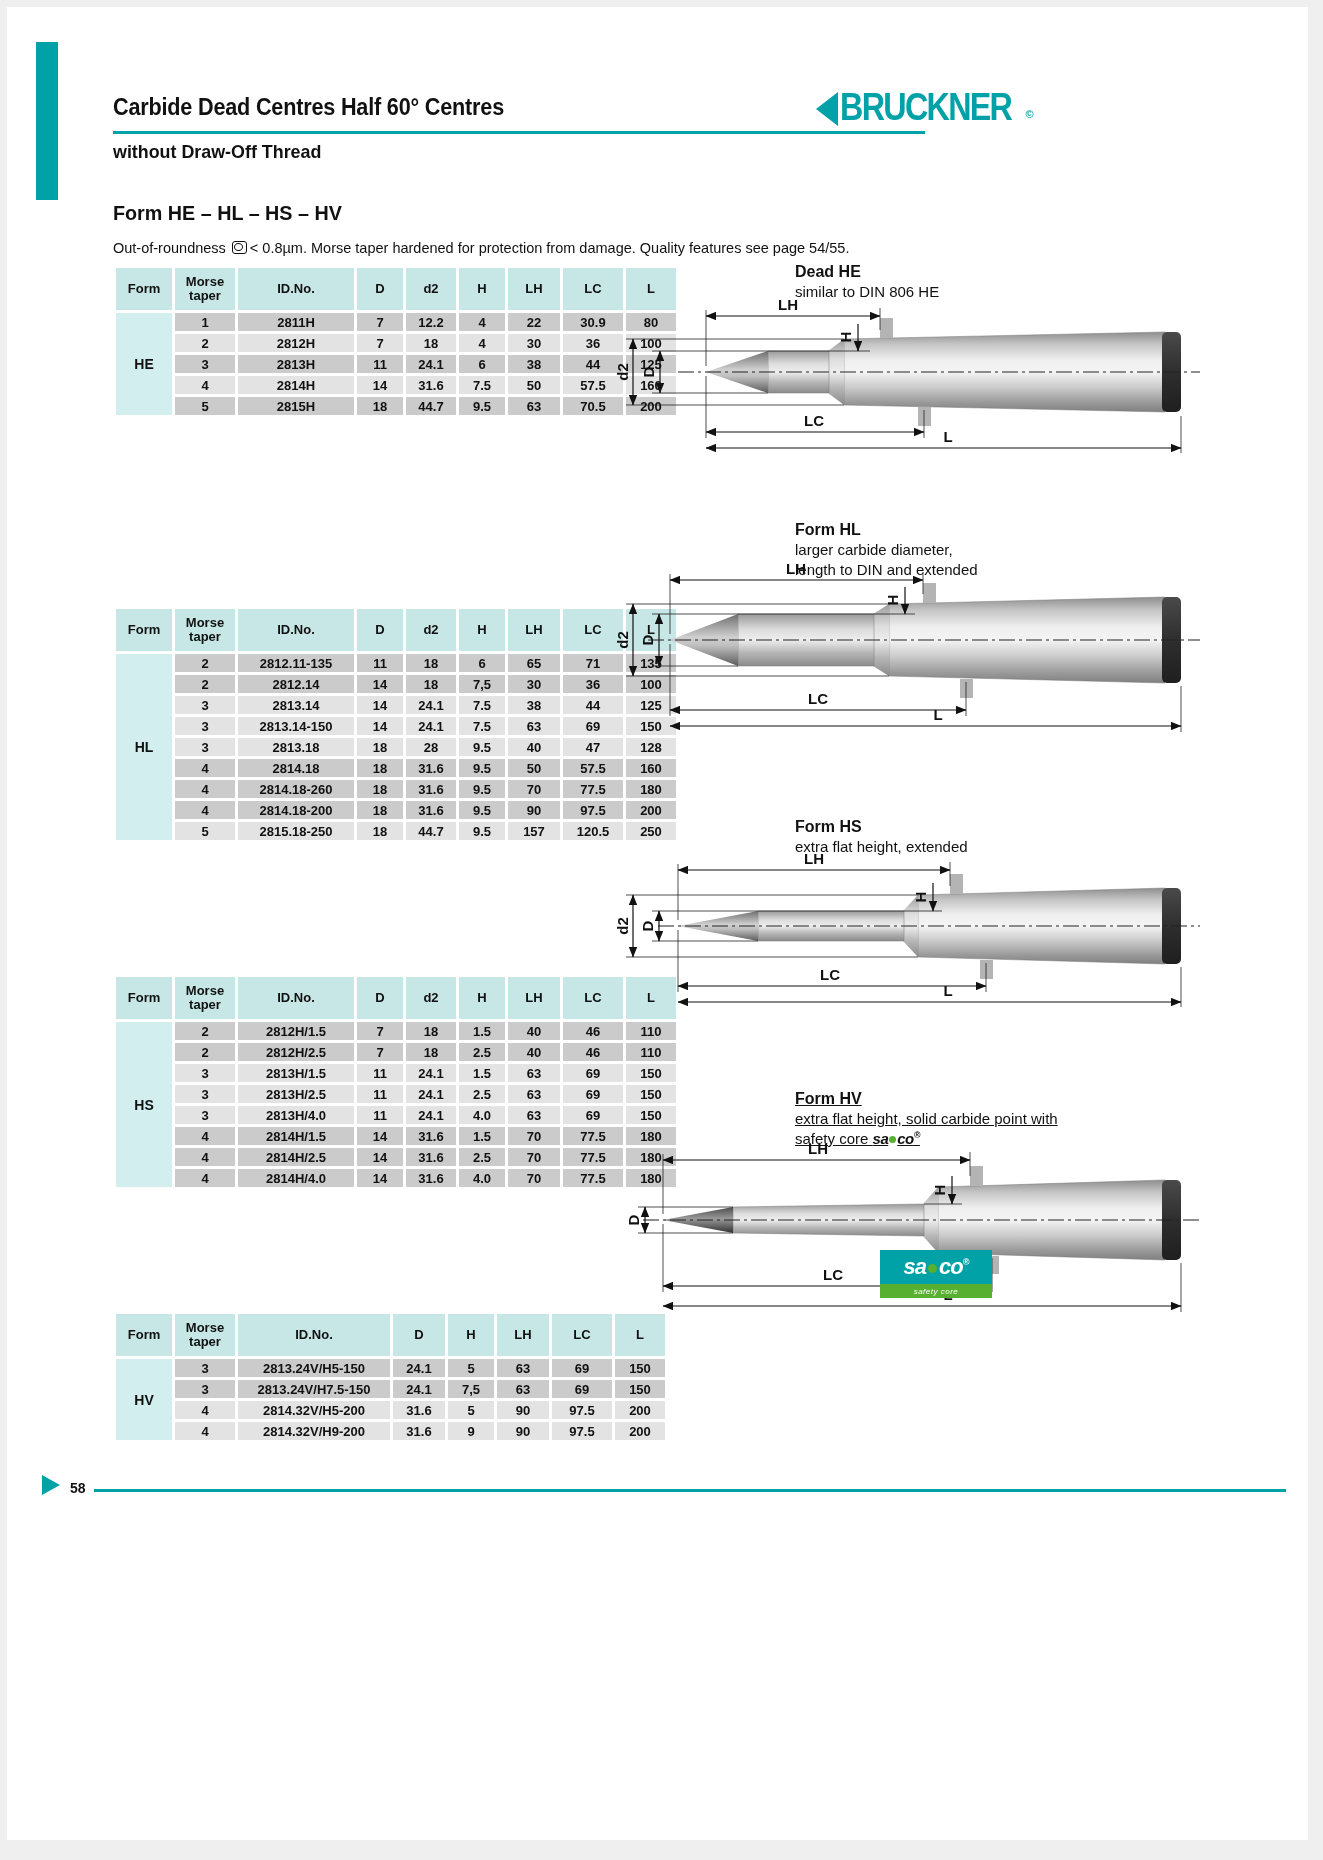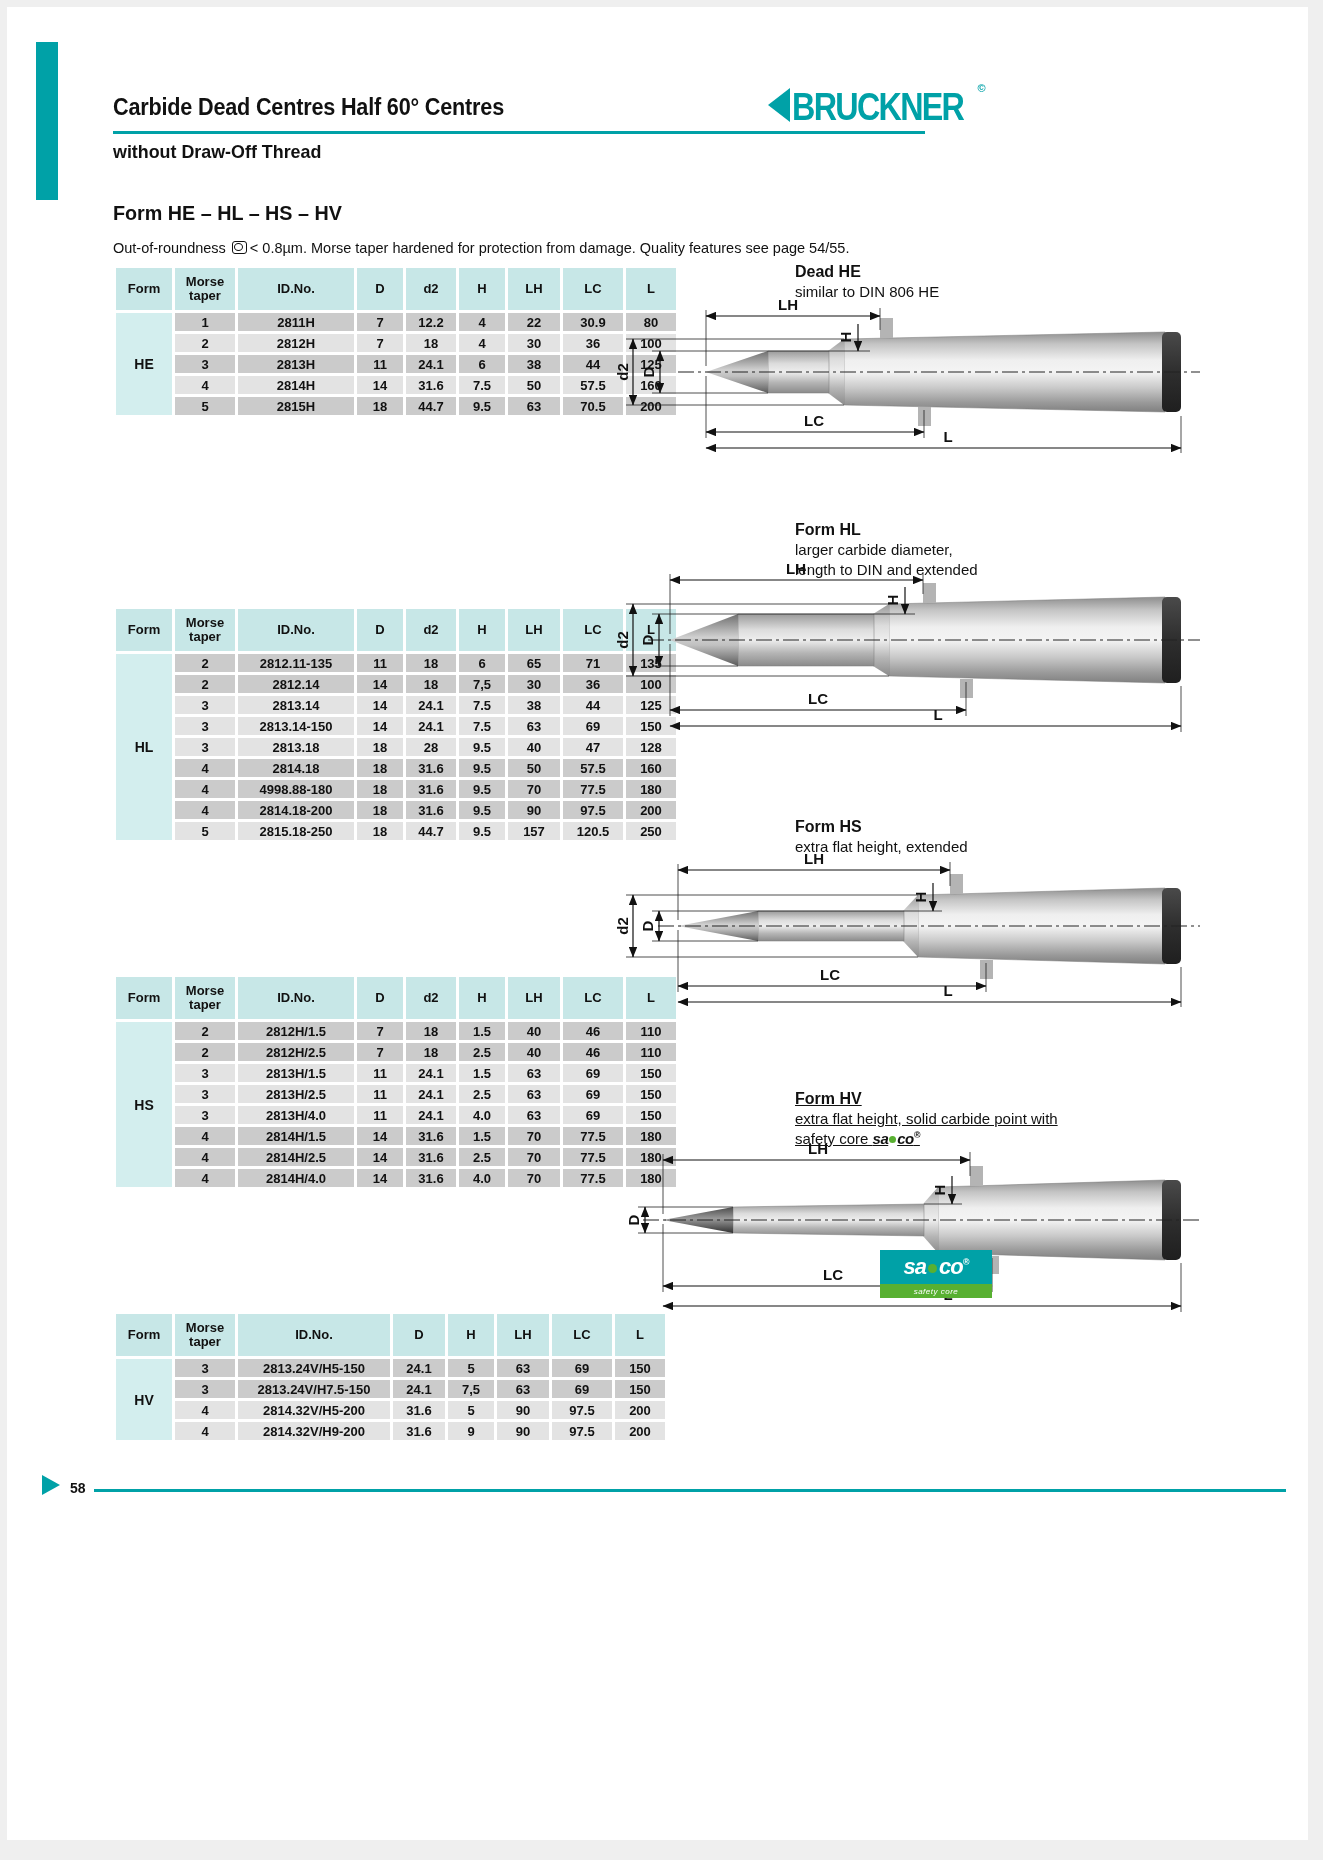--- a/index.html
+++ b/index.html
@@ -8,21 +8,21 @@
   .abs{position:absolute;}
   
   .edge{position:absolute;background:#efefef;}
   
   .teal-bar{position:absolute;left:36px;top:42px;width:22px;height:158px;background:#00a1a7;}
   
   .title{left:113px;top:94px;font-size:23px;font-weight:800;letter-spacing:-0.2px;
          transform:scaleX(.94);transform-origin:left;white-space:nowrap;}
   .title-rule{left:113px;top:131px;width:812px;height:3px;background:#00a1a7;}
   .subtitle{left:113px;top:141px;font-size:19px;font-weight:800;transform:scaleX(.94);transform-origin:left;white-space:nowrap;}
-  .brand{left:768px;top:88px;display:flex;align-items:flex-start;}
+  .brand{left:816px;top:88px;display:flex;align-items:flex-end;}
   .brand-arrow{width:0;height:0;border-top:17px solid transparent;border-bottom:17px solid transparent;
                border-right:22px solid #00a1a7;margin-right:2px;}
   .brand-text{font-size:38px;font-weight:800;color:#00a1a7;letter-spacing:-2px;
               display:inline-block;transform:scaleX(.85);transform-origin:left;line-height:1;}
   .brand-reg{font-size:11px;color:#00a1a7;font-weight:bold;vertical-align:top;position:relative;top:-6px;left:-16px;}
   .section-title{left:113px;top:201px;font-size:21px;font-weight:800;transform:scaleX(.94);transform-origin:left;white-space:nowrap;}
   .intro{left:113px;top:240px;font-size:14.5px;white-space:nowrap;}
   .round-icon{display:inline-block;width:13px;height:11px;border:1.6px solid #111;border-radius:3px;
               vertical-align:-1px;margin:0 3px 0 6px;position:relative;}
   .round-inner{position:absolute;left:1.5px;top:1px;width:7px;height:6px;border:1.2px solid #111;border-radius:50%;}
@@ -272,21 +272,21 @@
           <td>2814.18</td>
           <td>18</td>
           <td>31.6</td>
           <td>9.5</td>
           <td>50</td>
           <td>57.5</td>
           <td>160</td>
         </tr>
         <tr class="r-dark">
           <td>4</td>
-          <td>4998.88-180</td>
+          <td>2814.18-260</td>
           <td>18</td>
           <td>31.6</td>
           <td>9.5</td>
           <td>70</td>
           <td>77.5</td>
           <td>180</td>
         </tr>
         <tr class="r-dark">
           <td>4</td>
           <td>2814.18-200</td>

